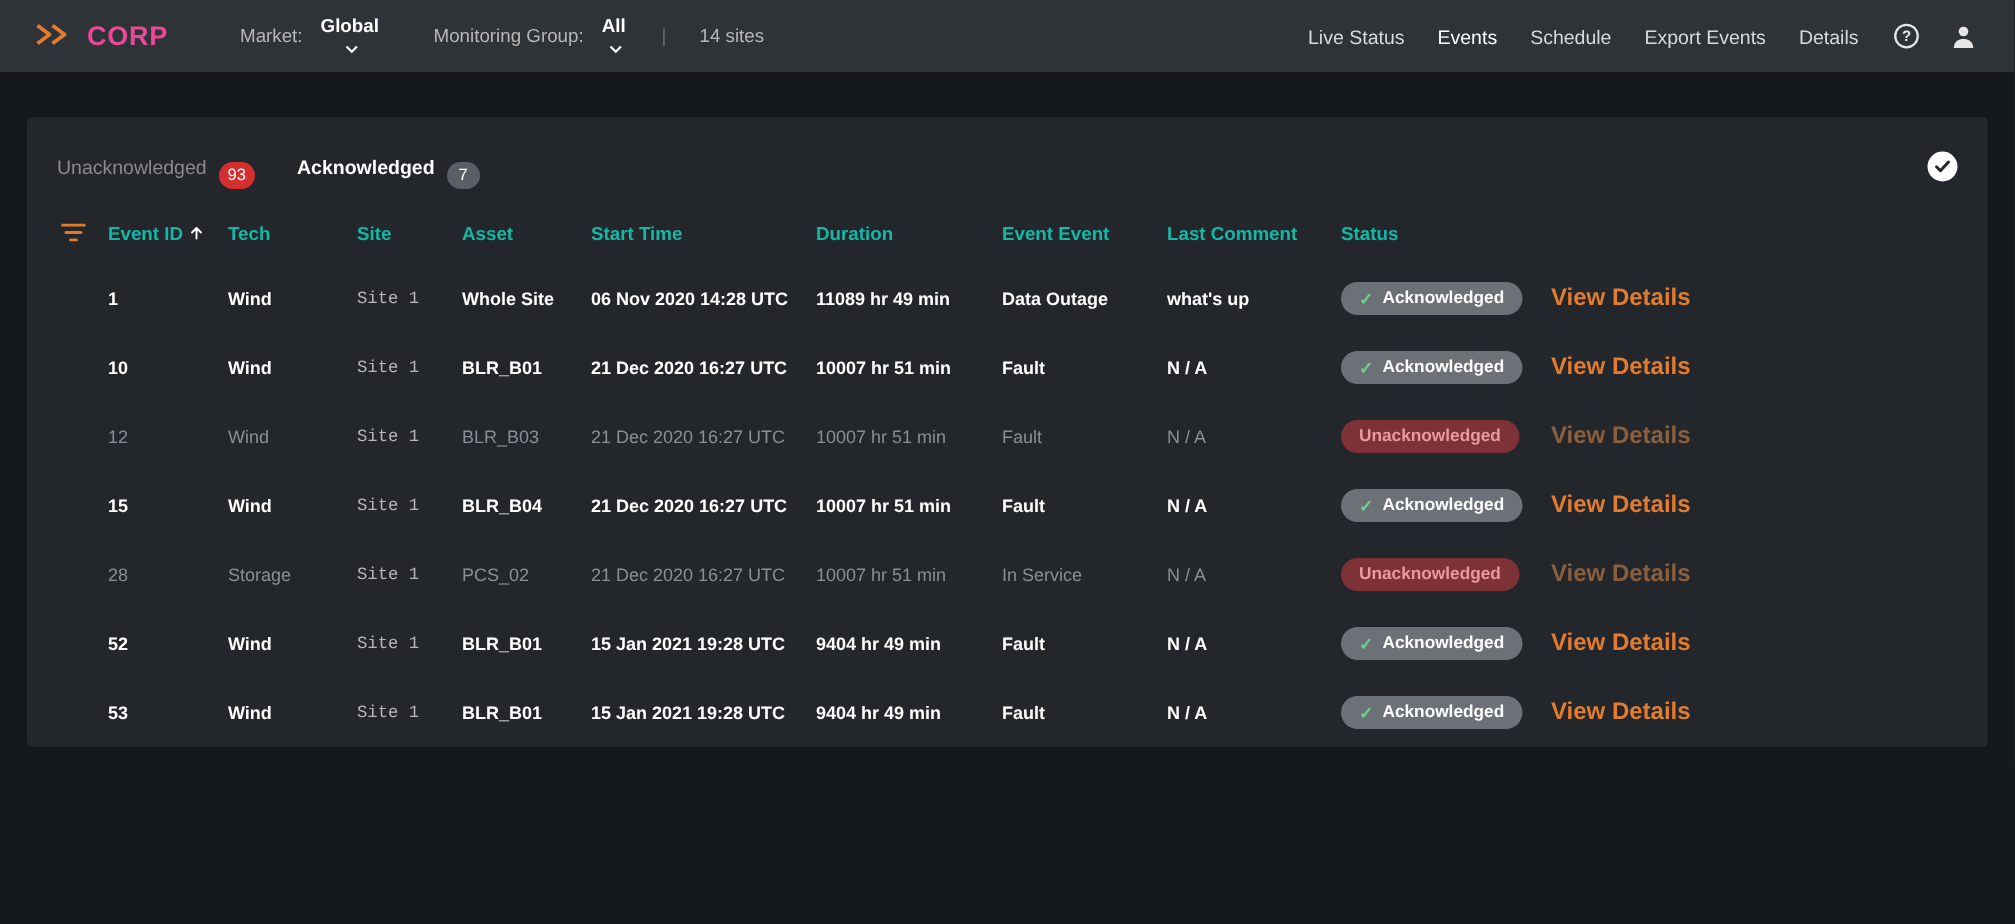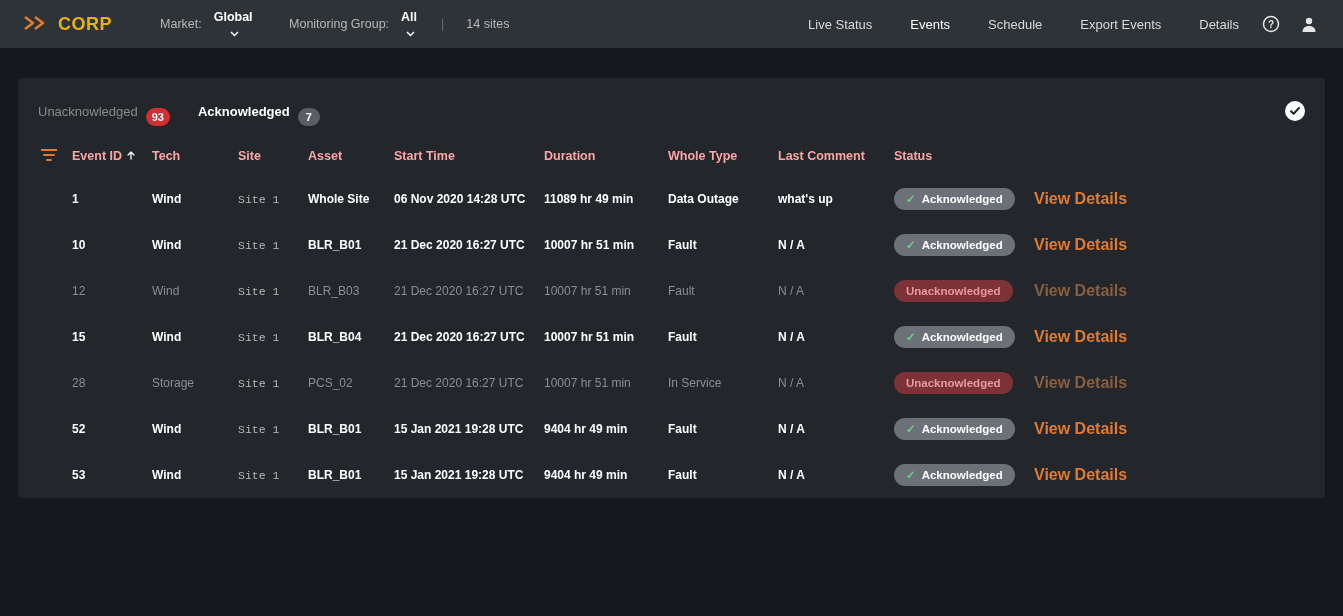--- a/index.html
+++ b/index.html
@@ -14,29 +14,29 @@
 
   
   .topbar {
     height: 48px;
     background: #2e3338;
     display: flex;
     align-items: center;
     padding: 0 24px;
   }
   .logo { display: flex; align-items: center; gap: 8px; margin-right: 48px; }
-  .logo-text { font-weight: 800; font-size: 18px; letter-spacing: 0.5px; color: #eab308; }
+  .logo-text { font-weight: 800; font-size: 18px; letter-spacing: 0.5px; color: #ec4899; }
   .nav-filters { display: flex; align-items: center; gap: 12px; color: #b7b7b7; font-size: 12.5px; }
   .nav-filters .lbl { color: #b7b7b7; }
   .nav-filters .val { color: #fff; font-weight: 600; margin-right: 2px; }
   .nav-filters .chev { color: #fff; font-size: 10px; }
   .nav-filters .sep { color: #6a6a6a; margin: 0 10px; }
   .dd { display: inline-flex; align-items: center; gap: 4px; cursor: pointer; flex-direction: column; }
   .spacer { flex: 1; }
-  .top-links { display: flex; align-items: center; gap: 38px; font-size: 13px; }
+  .top-links { display: flex; align-items: center; gap: 22px; font-size: 13px; }
   .top-links a { color: #d9d9d9; text-decoration: none; cursor: pointer; }
   .top-links a.active { color: #fff; font-weight: 400; }
   .top-icons { display: flex; align-items: center; gap: 18px; margin-left: 22px; }
   .icon-btn { width: 20px; height: 20px; display:flex; align-items:center; justify-content:center; color:#e6e6e6; cursor:pointer; }
 
   
   .panel {
     margin: 30px 18px 0 18px;
     background: #23262b;
     border-radius: 3px;
@@ -47,40 +47,40 @@
     display: flex;
     align-items: center;
     padding: 18px 20px 10px 20px;
   }
   .tab { display: flex; align-items: center; gap: 8px; margin-right: 28px; cursor: pointer; }
   .tab .t-label { color: #8a8a8a; font-size: 13px; }
   .tab.active .t-label { color: #fff; font-weight: 600; }
   .badge {
     display: inline-flex; align-items: center; justify-content: center;
     min-width: 22px; height: 18px; padding: 0 6px;
-    border-radius: 9px; font-size: 11px; font-weight: 700; margin-top: 12px;
+    border-radius: 9px; font-size: 11px; font-weight: 400; margin-top: 12px;
   }
   .badge-red { background: #d32f2f; color: #fff; }
   .badge-gray { background: #5a5f66; color: #fff; }
   .tabs-row .spacer2 { flex: 1; }
   .check-circle {
     width: 20px; height: 20px; border-radius: 50%; background: #fff;
     display: flex; align-items: center; justify-content: center;
     cursor: pointer;
   }
 
   
   .tbl { width: 100%; }
   .thead, .trow {
     display: grid;
     grid-template-columns: 46px 80px 86px 70px 86px 150px 124px 110px 116px 140px 1fr;
     align-items: center;
     padding: 0 8px;
   }
-  .thead { height: 40px; font-size: 12.5px; color: #fca5a5; font-weight: 600; }
+  .thead { height: 40px; font-size: 12.5px; color: #14b8a6; font-weight: 600; }
   .thead .cell { display: flex; align-items: center; gap: 4px; }
   .filter-cell { display: flex; justify-content: center; }
   .filter-icon { color: #e17b2f; }
 
   .trow { height: 46px; font-size: 12px; }
   .trow.normal { color: #e6e6e6; }
   .trow.normal .c-id, .trow.normal .c-tech, .trow.normal .c-asset,
   .trow.normal .c-start, .trow.normal .c-dur, .trow.normal .c-etype,
   .trow.normal .c-comment { font-weight: 600; color: #fff; }
   .trow.dim { color: #8a8f96; }
@@ -201,21 +201,21 @@
           <svg width="10" height="10" viewBox="0 0 10 10">
               <path d="M5 2 L5 9 M5 2 L2 5 M5 2 L8 5" stroke="#fff" stroke-width="1.3" fill="none" stroke-linecap="round"></path>
             </svg>
         </span>
       </div>
       <div class="cell">Tech</div>
       <div class="cell">Site</div>
       <div class="cell">Asset</div>
       <div class="cell">Start Time</div>
       <div class="cell">Duration</div>
-      <div class="cell">Whole Type</div>
+      <div class="cell">Event Event</div>
       <div class="cell">Last Comment</div>
       <div class="cell">Status</div>
       <div></div>
     </div>
 
     <div id="rows-host">
         <div class="trow normal">
           <div></div>
           <div class="c-id">1</div>
           <div class="c-tech">Wind</div>

